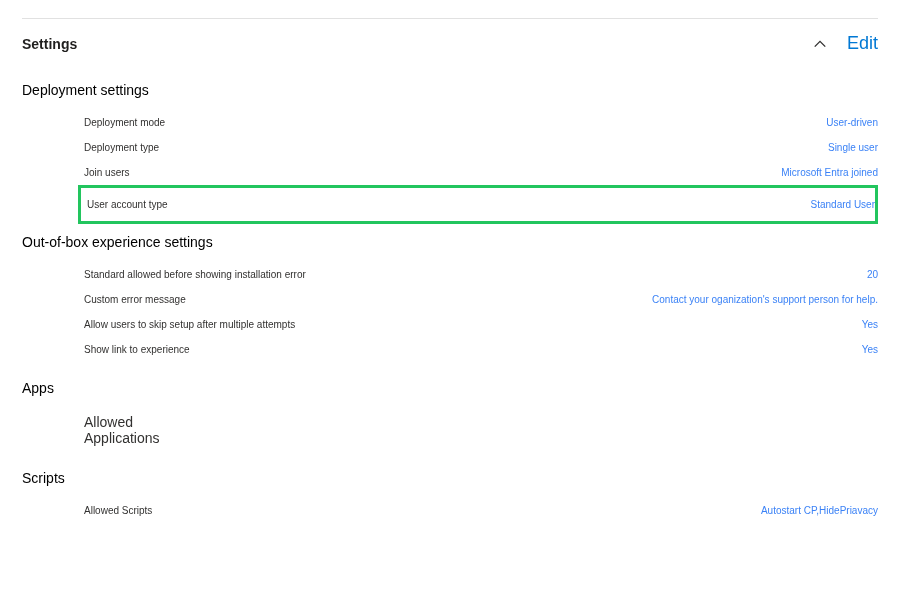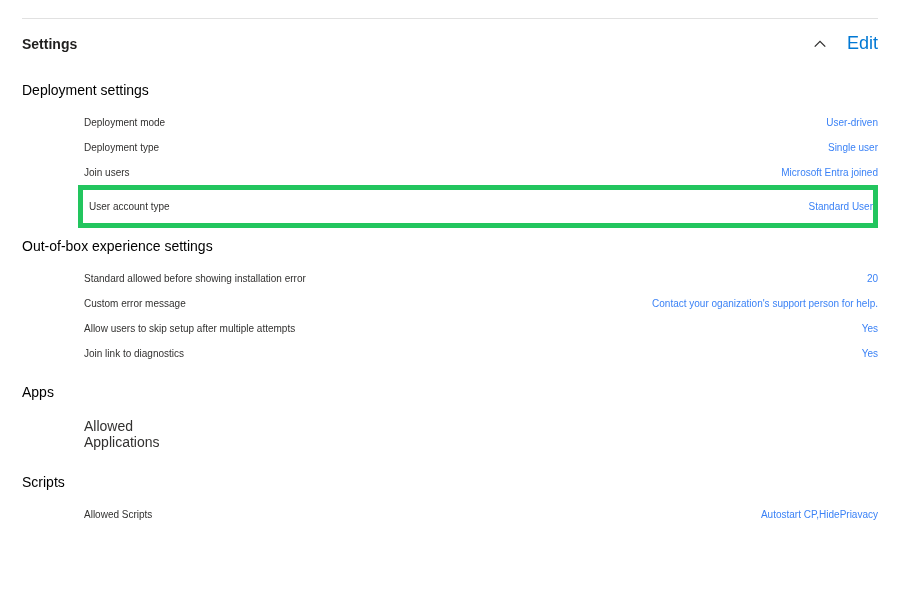--- a/index.html
+++ b/index.html
@@ -59,21 +59,21 @@
       color: #323130;
       flex: 0 0 auto;
       padding-right: 20px;
     }
     .row-value {
       color: #3b82f6;
       text-align: right;
       flex: 1 1 auto;
     }
     .highlight {
-      border: 5px solid #22c55e;
+      border: 3px solid #22c55e;
       padding-top: 4px;
       padding-bottom: 4px;
       margin-left: 56px;
       padding-left: 6px;
       margin-bottom: 10px;
     }
     .highlight .row { padding-left: 0; }
     .apps-row {
       display: flex;
       padding: 6px 0 6px 62px;
@@ -137,21 +137,21 @@
 </div>
 <div class="row">
   <div class="row-label">Custom error message</div>
   <div class="row-value">Contact your oganization's support person for help.</div>
 </div>
 <div class="row">
   <div class="row-label">Allow users to skip setup after multiple attempts</div>
   <div class="row-value">Yes</div>
 </div>
 <div class="row">
-  <div class="row-label">Join link to diagnostics</div>
+  <div class="row-label">Show link to experience</div>
   <div class="row-value">Yes</div>
 </div>
 
 <div class="section-gap"></div>
 
 <div class="section-header">Apps</div>
 <div class="apps-row">
   <div class="apps-label">Allowed Applications</div>
 </div>
 

